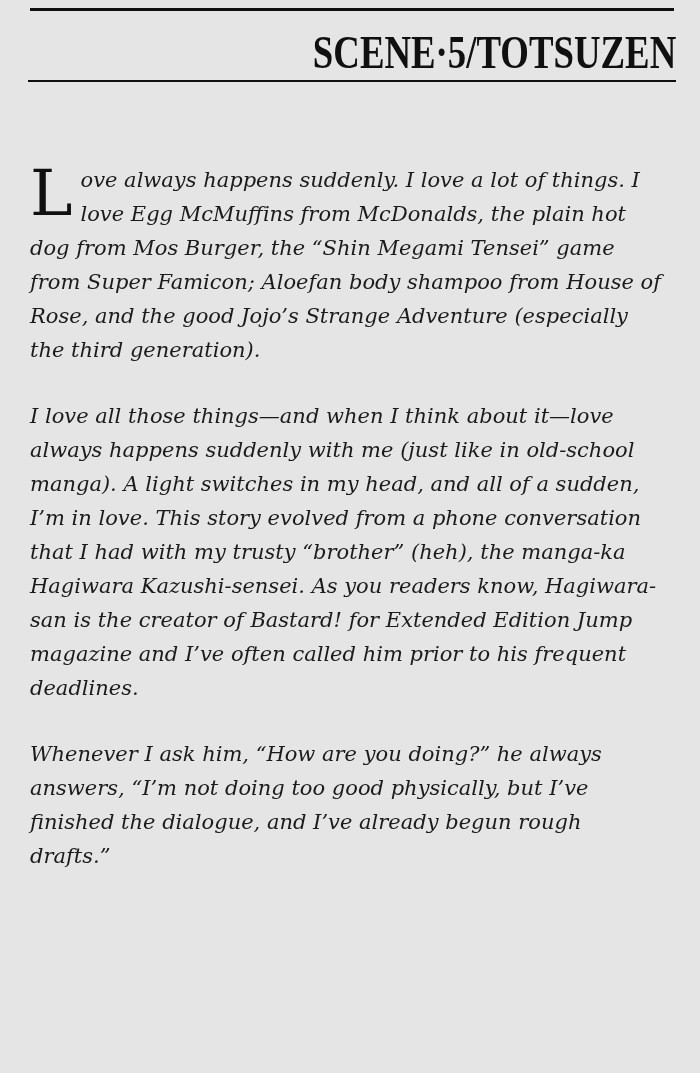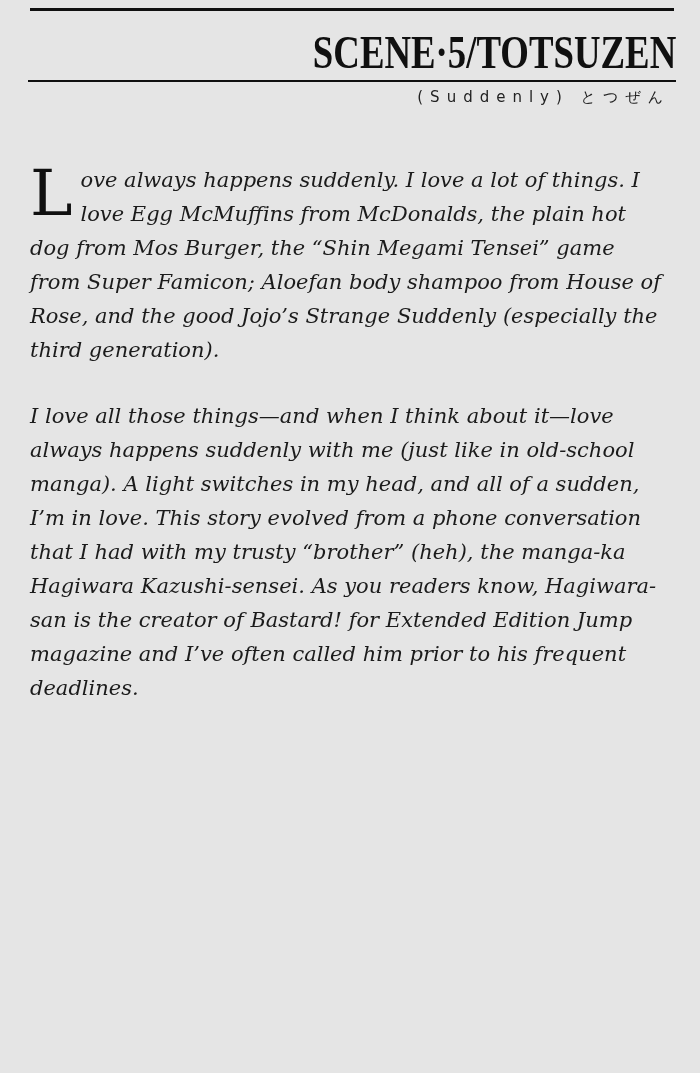--- a/index.html
+++ b/index.html
@@ -89,28 +89,30 @@
 <body>
 
 <div class="page">
 
   <div class="top-rule"></div>
 
   <h1 class="page-title">SCENE·5/TOTSUZEN</h1>
 
   <div class="title-rule"></div>
 
-  <div class="page-subtitle">(Suddenly) とつぜん</div>
 
   <div class="body-text">
 
     <p class="para">
-      <span class="dropcap">L</span><span>ove always happens suddenly. I love a lot of things. I love Egg McMuffins from McDonalds, the plain hot dog from Mos Burger, the “Shin Megami Tensei” game from Super Famicon; Aloefan body shampoo from House of Rose, and the good </span><span class="work-title">Jojo’s Strange Suddenly</span><span> (especially the third generation).</span>
+      <span class="dropcap">L</span><span>ove always happens suddenly. I love a lot of things. I love Egg McMuffins from McDonalds, the plain hot dog from Mos Burger, the “Shin Megami Tensei” game from Super Famicon; Aloefan body shampoo from House of Rose, and the good </span><span class="work-title">Jojo’s Strange Adventure</span><span> (especially the third generation).</span>
     </p>
 
     <p class="para">
       <span>I love all those things—and when I think about it—love always happens suddenly with me (just like in old-school manga). A light switches in my head, and all of a sudden, I’m in love. This story evolved from a phone conversation that I had with my trusty “brother” (heh), the manga-ka Hagiwara Kazushi-sensei. As you readers know, Hagiwara-san is the creator of </span><span class="work-title">Bastard!</span><span> for </span><span class="work-title">Extended Edition Jump</span><span> magazine and I’ve often called him prior to his frequent deadlines.</span>
     </p>
 
+    <p class="para">
+      <span>Whenever I ask him, “How are you doing?” he always answers, “I’m not doing too good physically, but I’ve finished the dialogue, and I’ve already begun rough drafts.”</span>
+    </p>
 
   </div>
 
 </div>
 
 </body></html>

